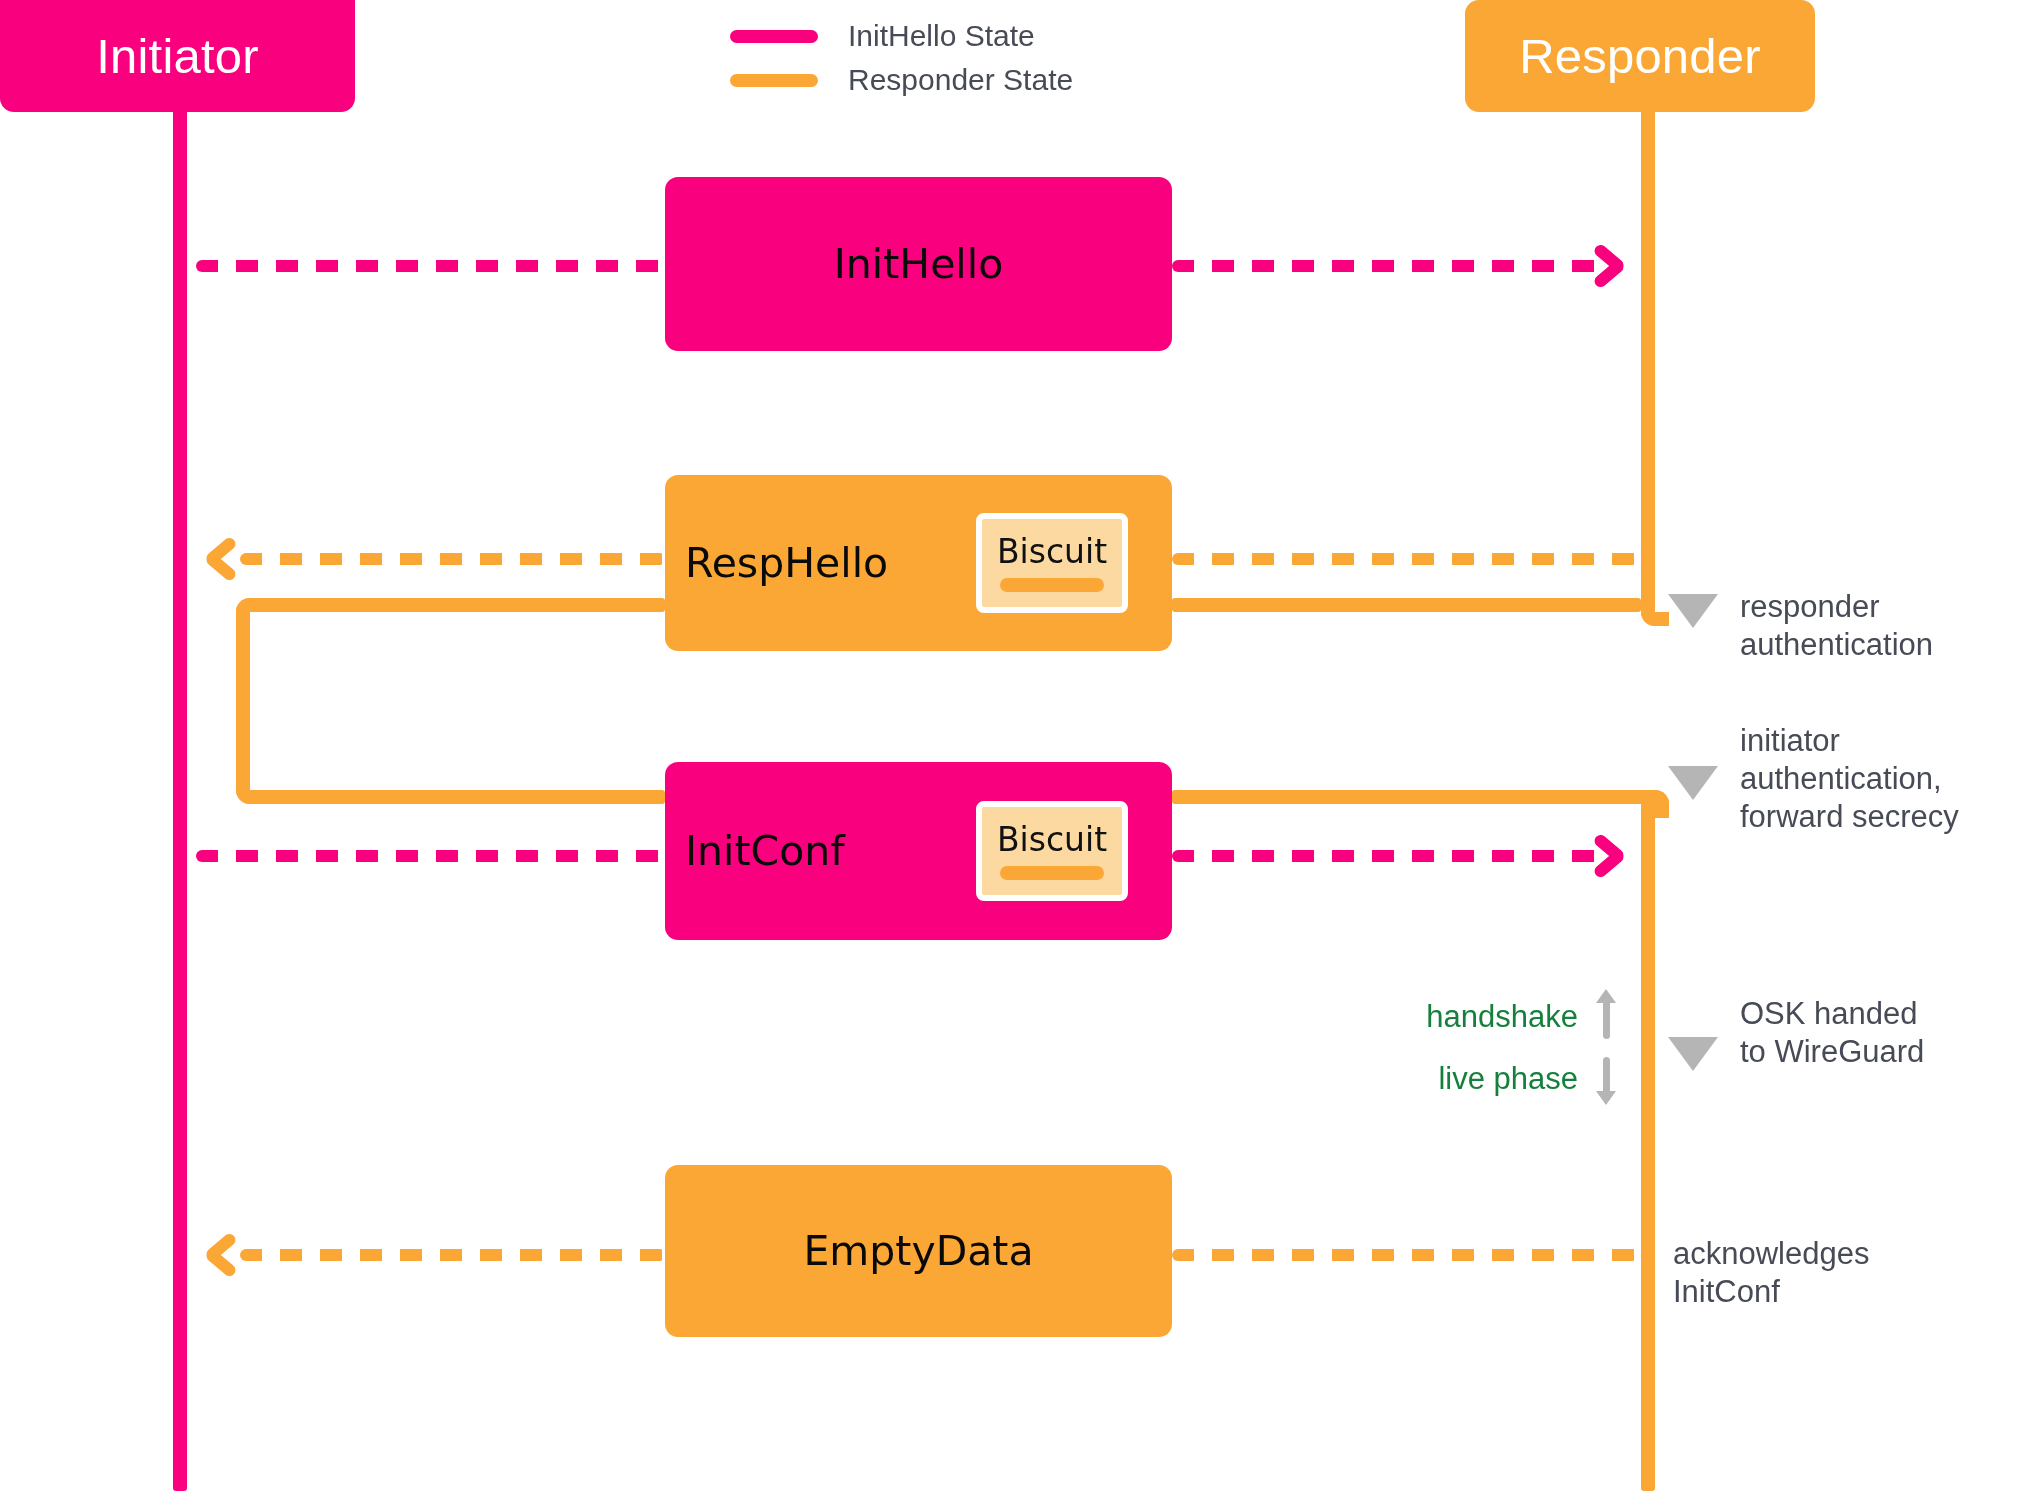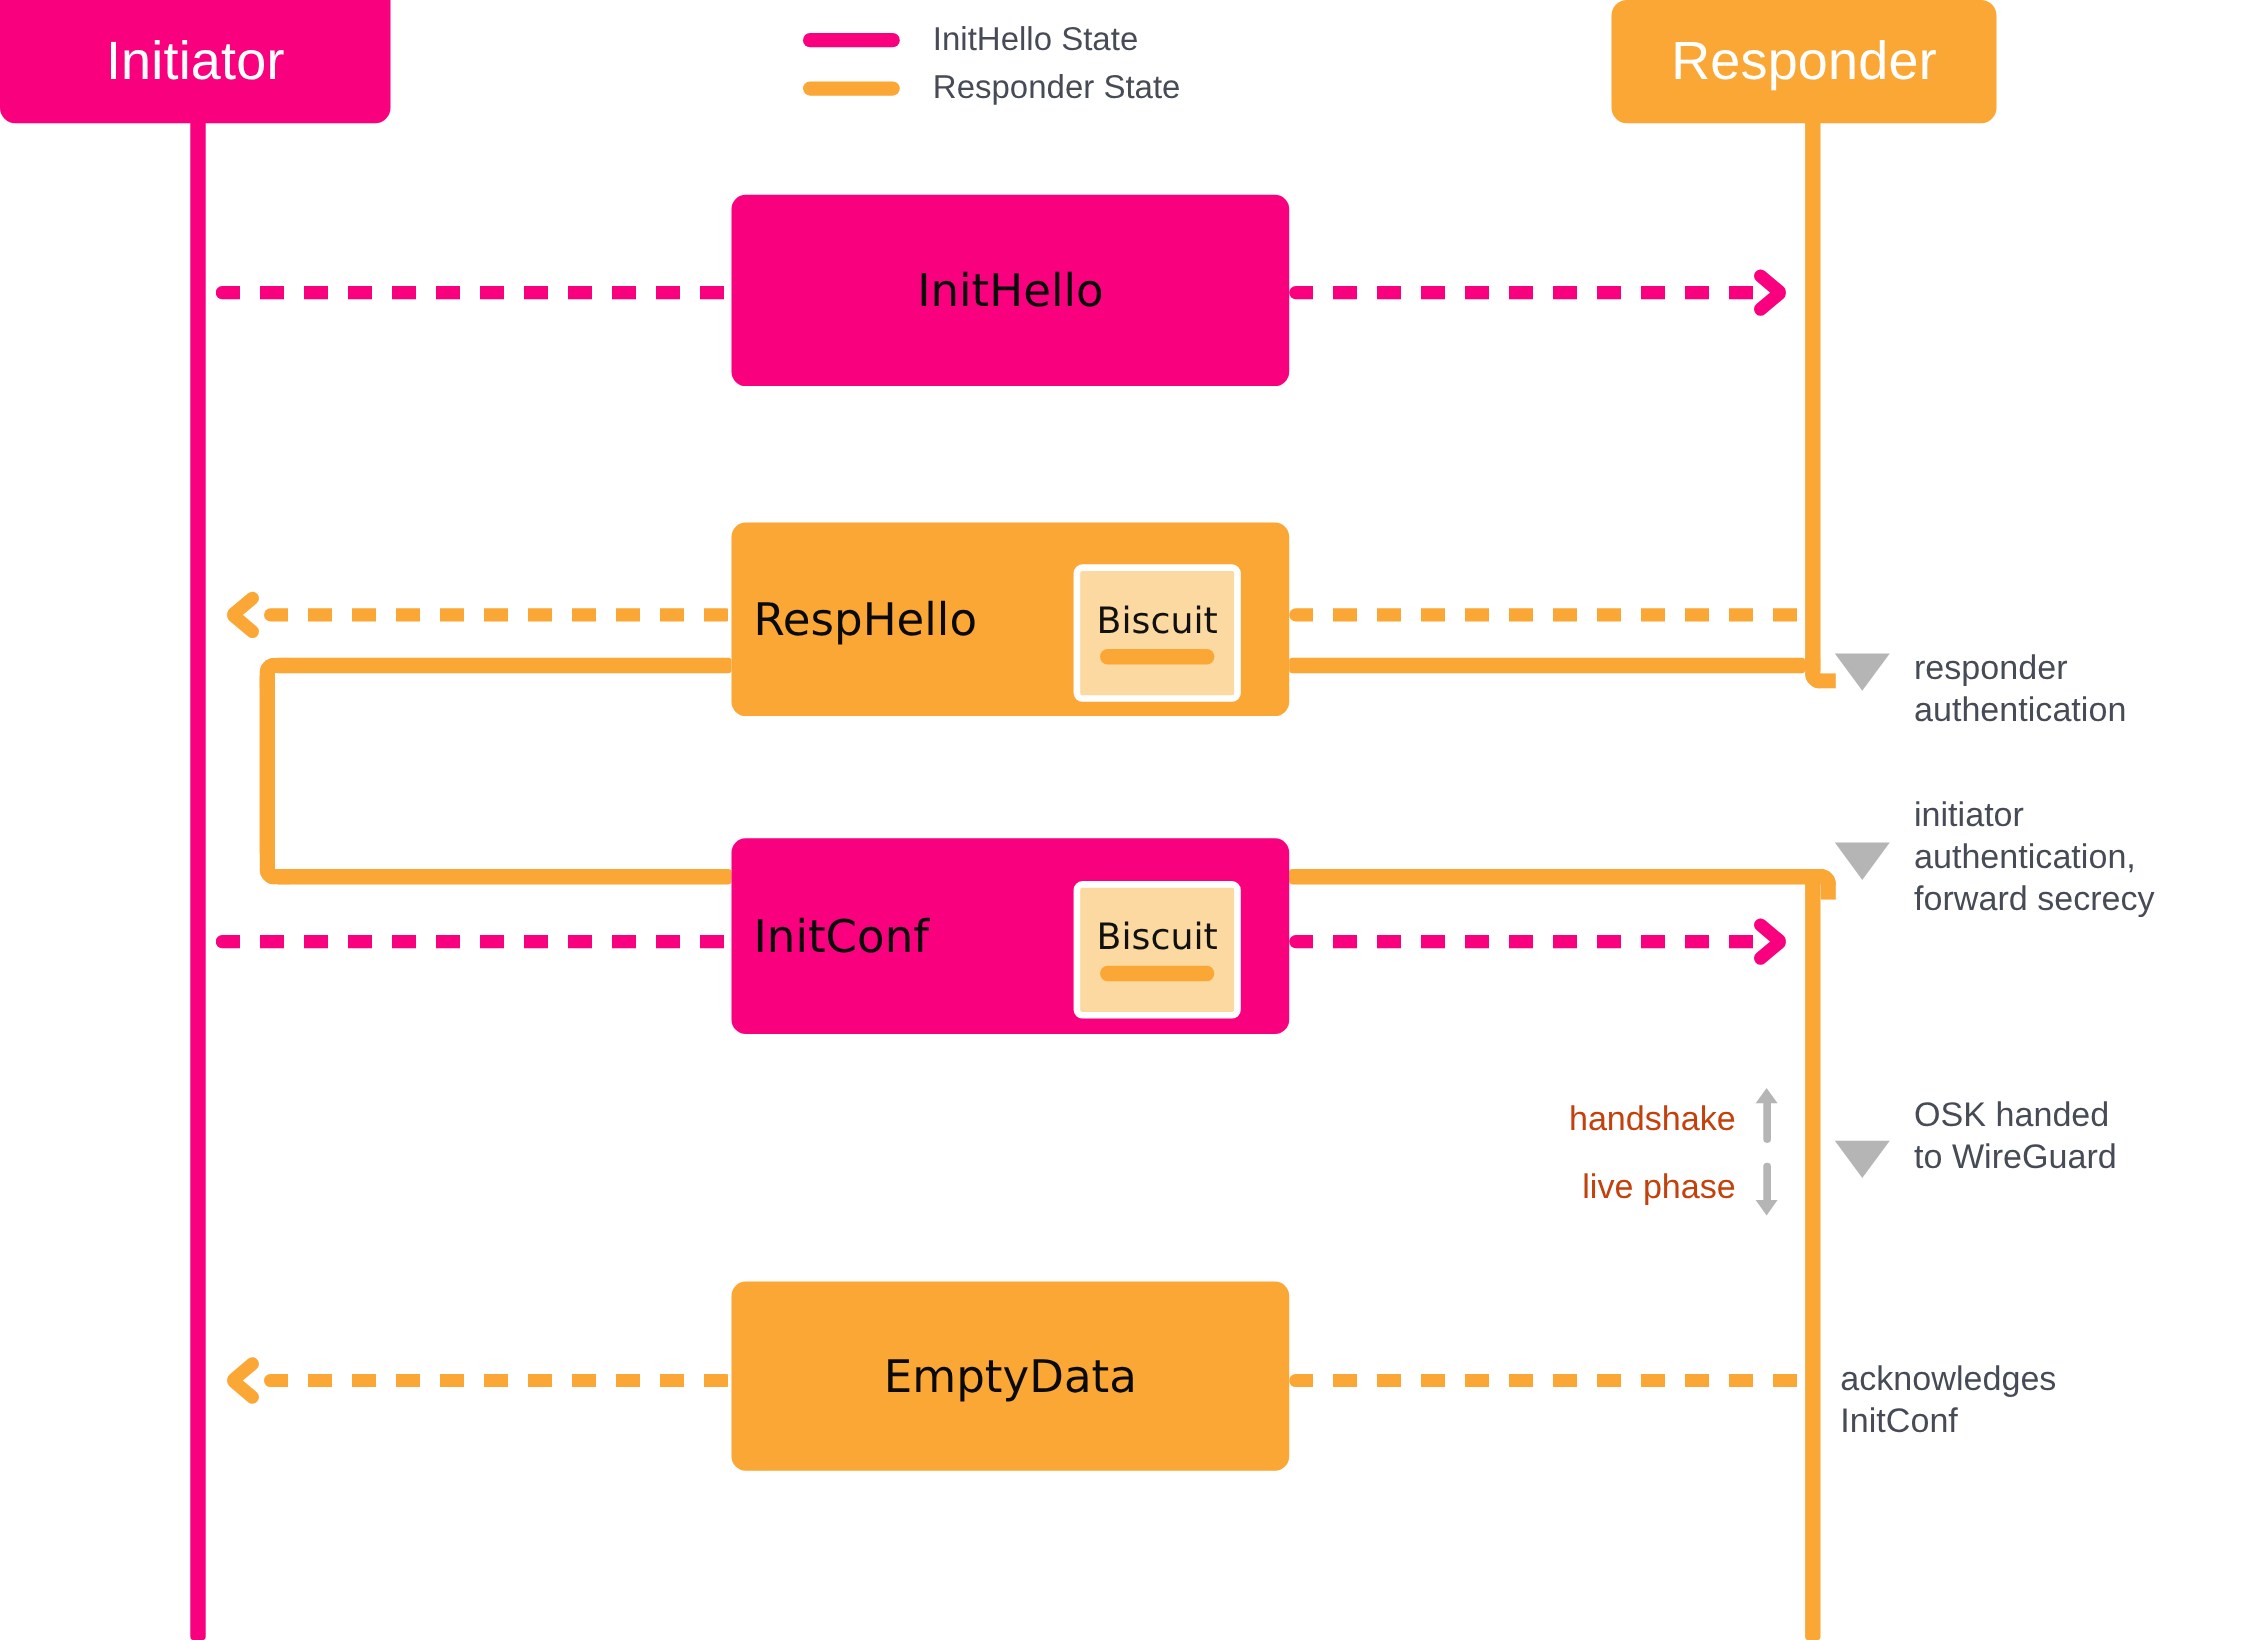--- a/index.html
+++ b/index.html
@@ -32,21 +32,21 @@
     box-sizing:border-box;padding:0 26px;
   }
   .msg-label{font-size:41px;color:#0a0a0a;white-space:nowrap;
     font-family:"DejaVu Sans","Liberation Sans",sans-serif;font-weight:400;}
   .msg-box.has-badge{justify-content:flex-start;padding-left:20px;}
   .msg-box.has-badge .msg-label{flex:0 0 auto;}
 
   
   .biscuit{
     position:absolute;background:#fcd9a0;border:6px solid #ffffff;border-radius:8px;
-    box-sizing:border-box;width:152px;height:125px;
+    box-sizing:border-box;width:152px;height:100px;
     display:flex;flex-direction:column;align-items:center;justify-content:center;
   }
   .biscuit-label{font-size:33px;color:#111;line-height:1;
     font-family:"DejaVu Sans","Liberation Sans",sans-serif;}
   .biscuit-bar{width:104px;height:14px;border-radius:8px;background:var(--orange);margin-top:10px;}
 
   
   .dash-seg{position:absolute;height:12px;border-radius:6px;}
   .dash-pink{background:repeating-linear-gradient(to right,var(--pink) 0 22px,transparent 22px 40px);}
   .dash-orange{background:repeating-linear-gradient(to right,var(--orange) 0 22px,transparent 22px 40px);}
@@ -70,21 +70,21 @@
   
   .annot{position:absolute;display:flex;align-items:flex-start;}
   .annot-tri{width:0;height:0;border-left:25px solid transparent;border-right:25px solid transparent;
     border-top:34px solid #b5b5b5;flex:0 0 auto;margin-top:6px;}
   .annot-text{margin-left:22px;font-size:31px;line-height:1.22;color:#474b56;white-space:pre-line;}
   .annot.no-tri .annot-text{margin-left:0;margin-top:32px;}
 
   
   #phase-block{position:absolute;left:1380px;top:985px;width:240px;}
   .phase-row{display:flex;align-items:center;justify-content:flex-end;height:62px;}
-  .phase-text{font-size:31px;color:#c2410c;line-height:1;}
+  .phase-text{font-size:31px;color:#15803d;line-height:1;}
   .phase-arrow{position:relative;width:28px;height:54px;margin-left:14px;flex:0 0 auto;}
   .phase-arrow .stem{position:absolute;left:11px;top:6px;width:7px;height:44px;background:#b5b5b5;border-radius:4px;}
   .phase-arrow .head{position:absolute;left:4px;width:0;height:0;border-left:10px solid transparent;border-right:10px solid transparent;}
   .phase-arrow.up .head{top:0;border-bottom:14px solid #b5b5b5;}
   .phase-arrow.down .head{bottom:0;border-top:14px solid #b5b5b5;}
 </style>
 </head>
 <body>
 
 <div id="stage" style="--pink:#F9007F;--orange:#FBA736;">

